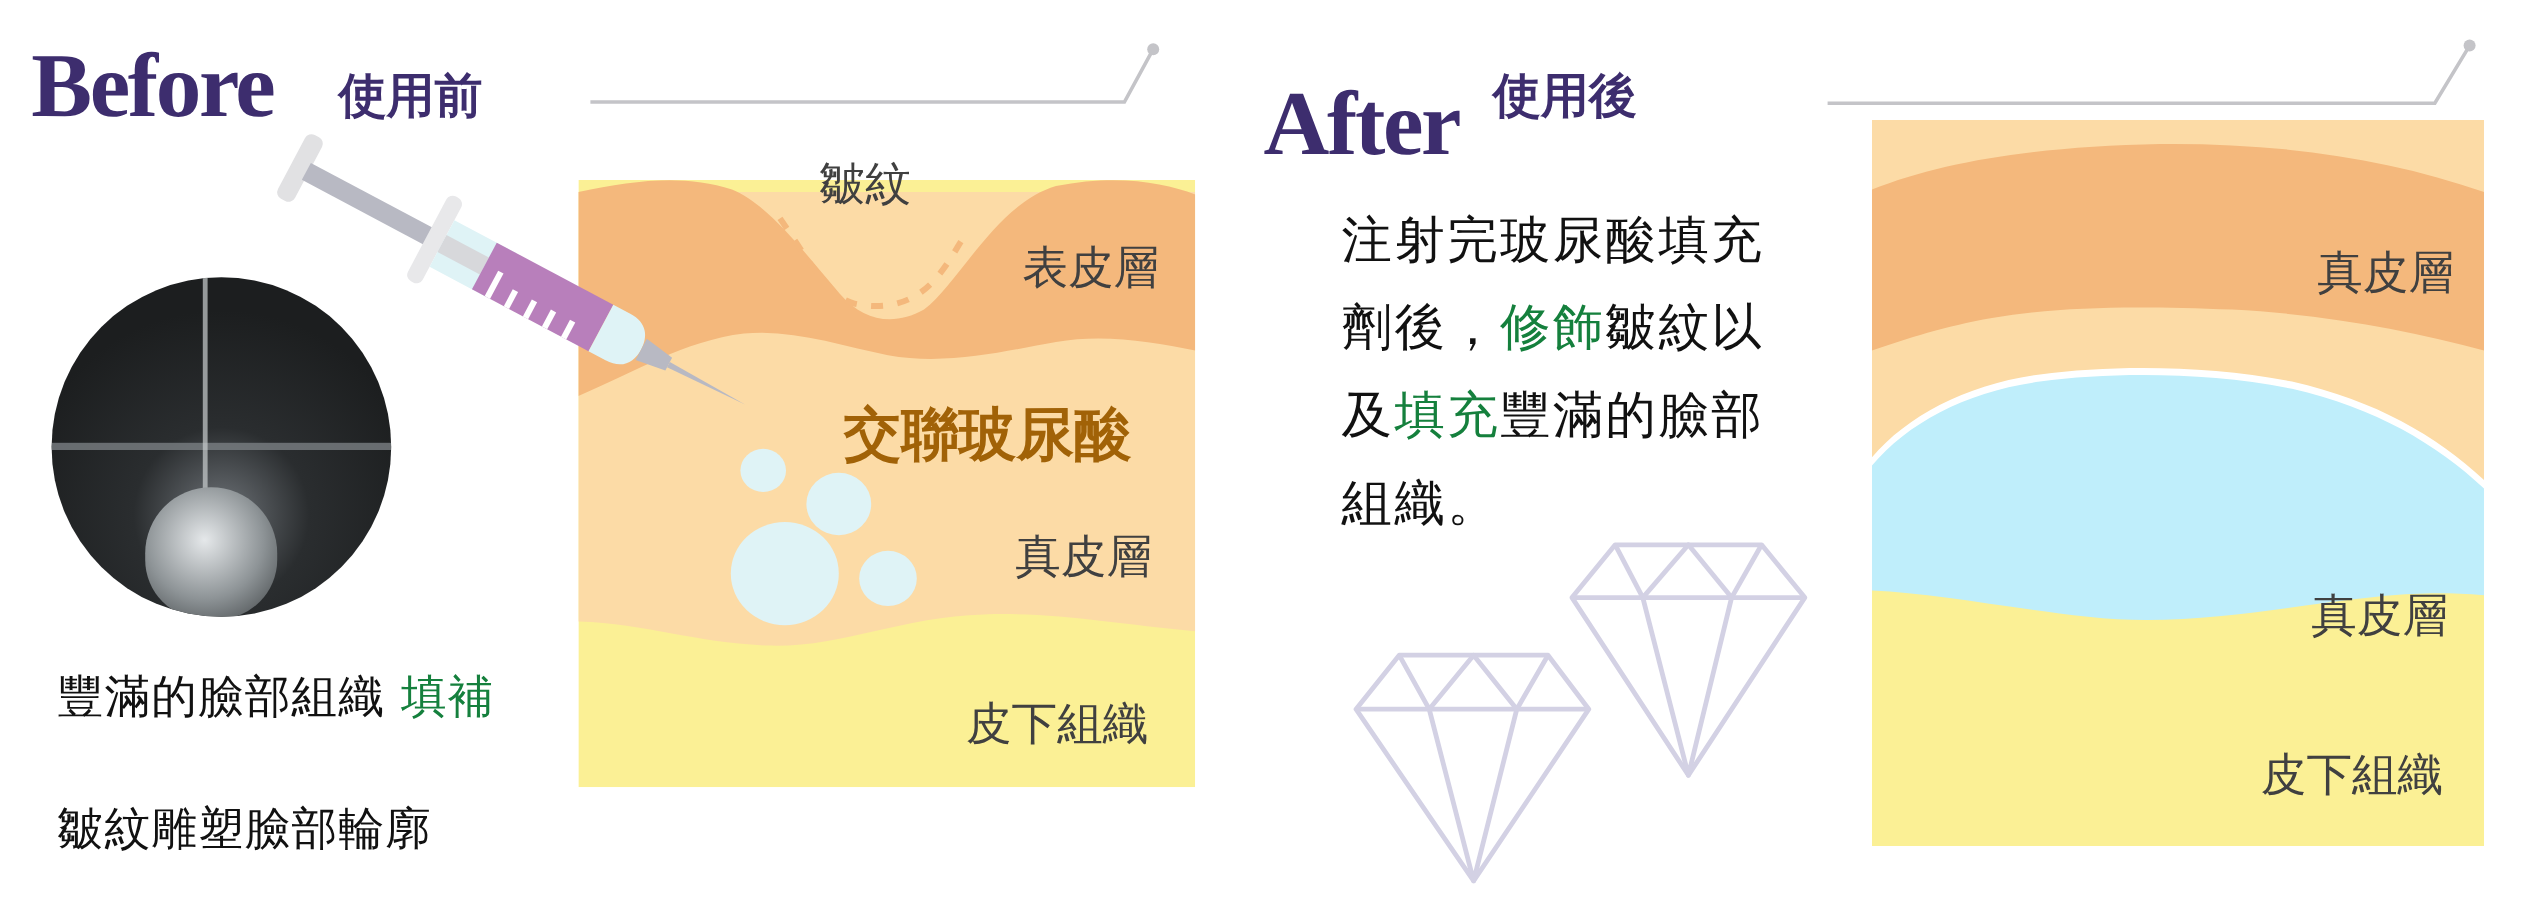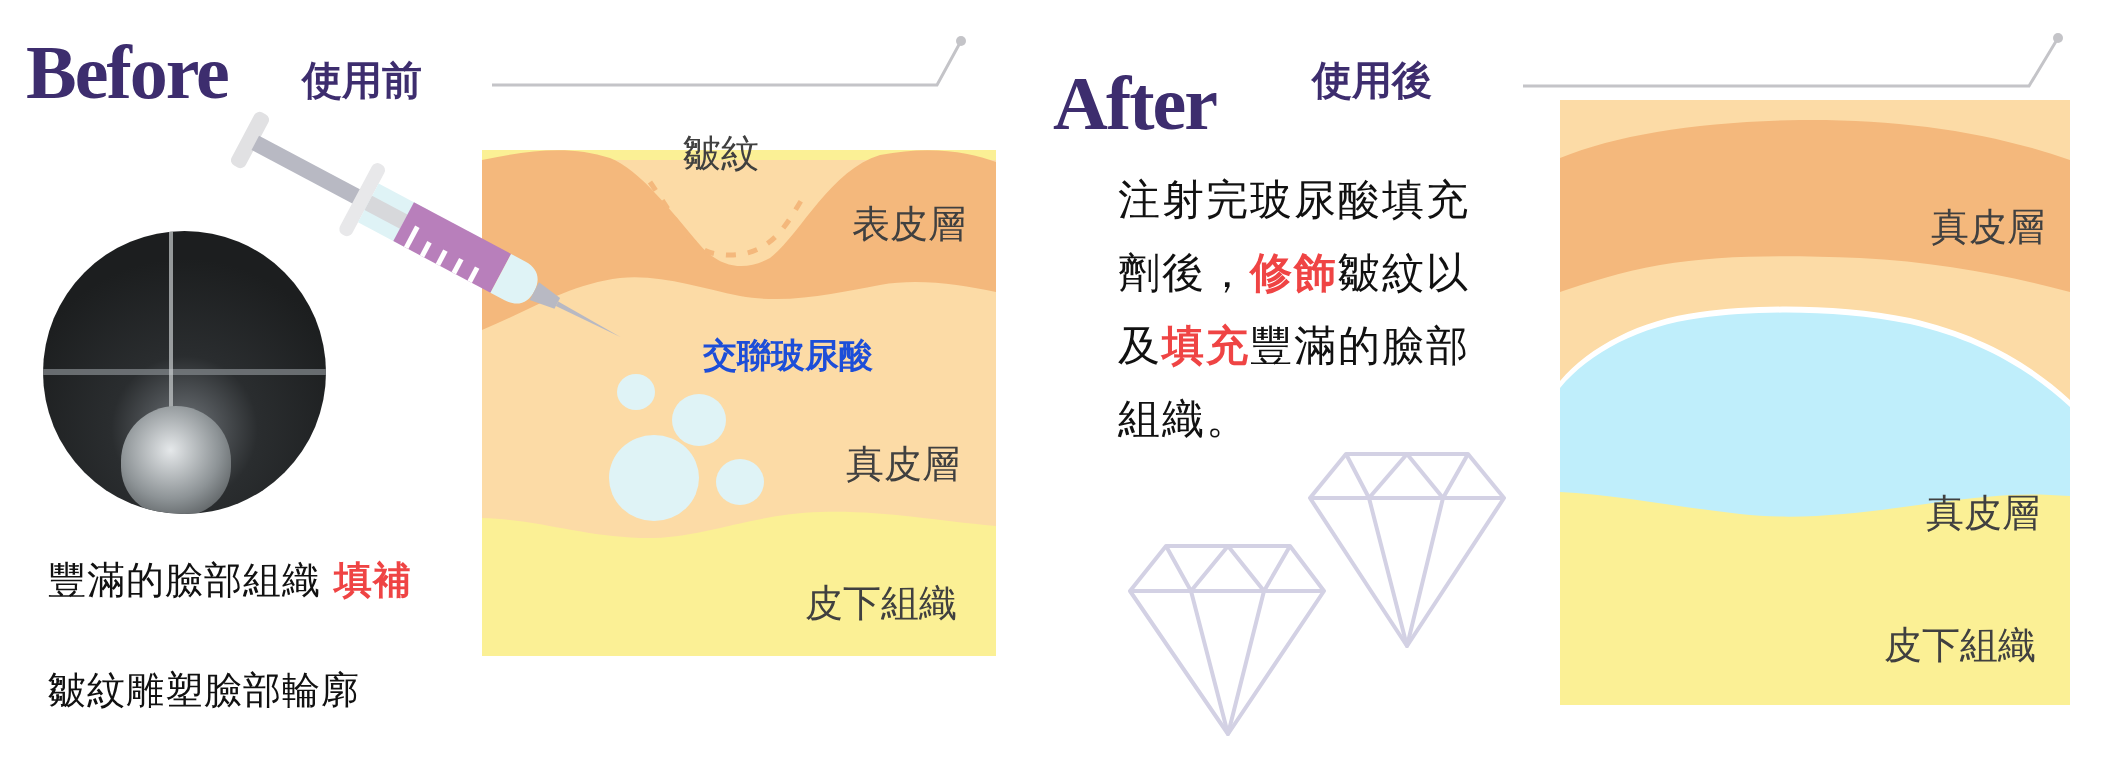--- a/index.html
+++ b/index.html
@@ -3,22 +3,22 @@
 <meta charset="utf-8">
 <style>
   html, body { margin: 0; padding: 0; background: #ffffff; }
   body { width: 2116px; height: 770px; position: relative; overflow: hidden;
          font-family: "DejaVu Sans", "Liberation Sans", sans-serif; color: #111; }
   .abs { position: absolute; }
   .title-en { font-family: Liberation Serif, serif; font-weight: 700;
               font-size: 76px; color: #3d2d6e; letter-spacing: -2px; line-height: 1; }
   .title-zh { font-size: 40px; font-weight: 700; color: #3d2d6e; line-height: 1; }
   .label { font-size: 38px; color: #404040; line-height: 1; white-space: nowrap; }
-  .hl { color: #ef4444; font-weight: 700; }
-  .big-hl { font-size: 34px; font-weight: 700; color: #1d4ed8; line-height: 1; white-space: nowrap; }
+  .hl { color: #15803d; font-weight: 400; }
+  .big-hl { font-size: 48px; font-weight: 700; color: #a16207; line-height: 1; white-space: nowrap; }
   .para { font-size: 42px; line-height: 73px; color: #111; width: 380px; letter-spacing: 2px; }
   .caption { font-size: 38px; line-height: 1; color: #111; white-space: nowrap; letter-spacing: 1px; }
   svg { position: absolute; left: 0; top: 0; }
   .photo { border-radius: 50%; overflow: hidden;
            background: radial-gradient(circle at 50% 70%, #6f7479 0%, #2a2d2f 30%, #1c1e1f 70%); }
 </style>
 </head>
 <body>
 
 <svg width="2116" height="770" viewBox="0 0 2116 770">
@@ -107,41 +107,41 @@
   </g>
   <g fill="none" stroke="#d3d1e4" stroke-width="4" stroke-linejoin="round">
     <polygon points="1346,454 1468,454 1504,498 1407,646 1310,498"></polygon>
     <line x1="1310" y1="498" x2="1504" y2="498"></line>
     <polyline points="1346,454 1369,498 1407,454 1443,498 1468,454"></polyline>
     <polyline points="1369,498 1407,646 1443,498"></polyline>
   </g>
 </svg>
 
 <div class="abs title-en" style="left:26px; top:34px;">Before</div>
-<div class="abs title-zh" style="left:282px; top:60px;margin-left:20px;">使用前</div>
+<div class="abs title-zh" style="left:282px; top:60px;">使用前</div>
 
 <div class="abs photo" style="left:43px; top:231px; width:283px; height:283px;">
   <div class="abs" style="left:0; top:138px; width:283px; height:6px; background:#7b8083; opacity:.8;"></div>
   <div class="abs" style="left:126px; top:0; width:4px; height:185px; background:#c9cdcf; opacity:.7;"></div>
   <div class="abs" style="left:78px; top:175px; width:110px; height:110px; border-radius:50% 50% 45% 45%; background:radial-gradient(circle at 45% 40%, #e5e8ea, #8d9396 55%, #3c4042);"></div>
 </div>
 
 <div class="abs label" style="left:683px; top:134px;">皺紋</div>
 <div class="abs label" style="left:852px; top:208px;font-family:Liberation Mono, monospace;">表皮層</div>
 <div class="abs big-hl" style="left:703px; top:338px;">交聯玻尿酸</div>
 <div class="abs label" style="left:846px; top:445px;">真皮層</div>
 <div class="abs label" style="left:805px; top:584px;">皮下組織</div>
 
 <div class="abs caption" style="left:48px; top:561px;">
   <span>豐滿的臉部組織 </span><span class="hl">填補</span>
 </div>
 <div class="abs caption" style="left:48px; top:651px;margin-top:20px;">皺紋雕塑臉部輪廓</div>
 
 <div class="abs title-en" style="left:1053px; top:34px;margin-top:31px;">After</div>
-<div class="abs title-zh" style="left:1312px; top:60px;">使用後</div>
+<div class="abs title-zh" style="left:1244px; top:60px;">使用後</div>
 
 <div class="abs para" style="left:1118px; top:163px;">
   <span>注射完玻尿酸填充劑後，</span><span class="hl">修飾</span><span>皺紋以及</span><span class="hl">填充</span><span>豐滿的臉部組織。</span>
 </div>
 
 <div class="abs label" style="left:1931px; top:208px;">真皮層</div>
 <div class="abs label" style="left:1926px; top:494px;">真皮層</div>
 <div class="abs label" style="left:1884px; top:626px;">皮下組織</div>
 
 </body></html>

